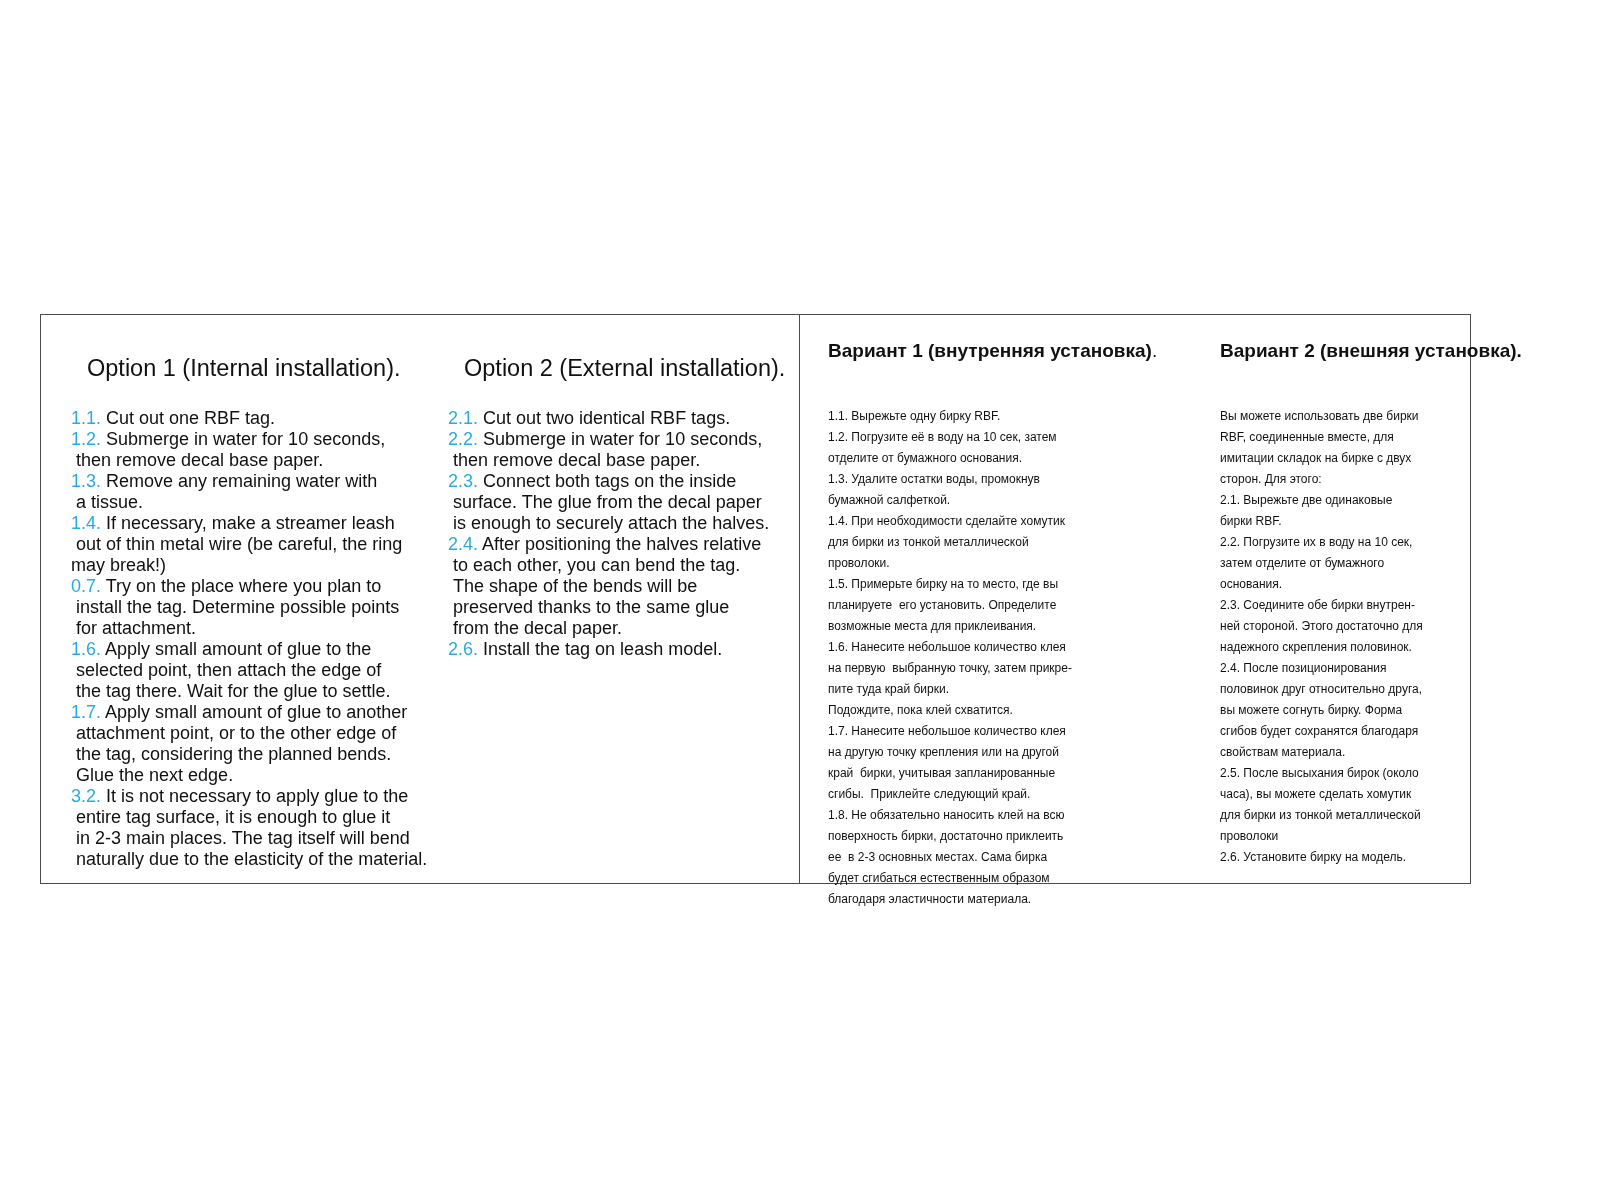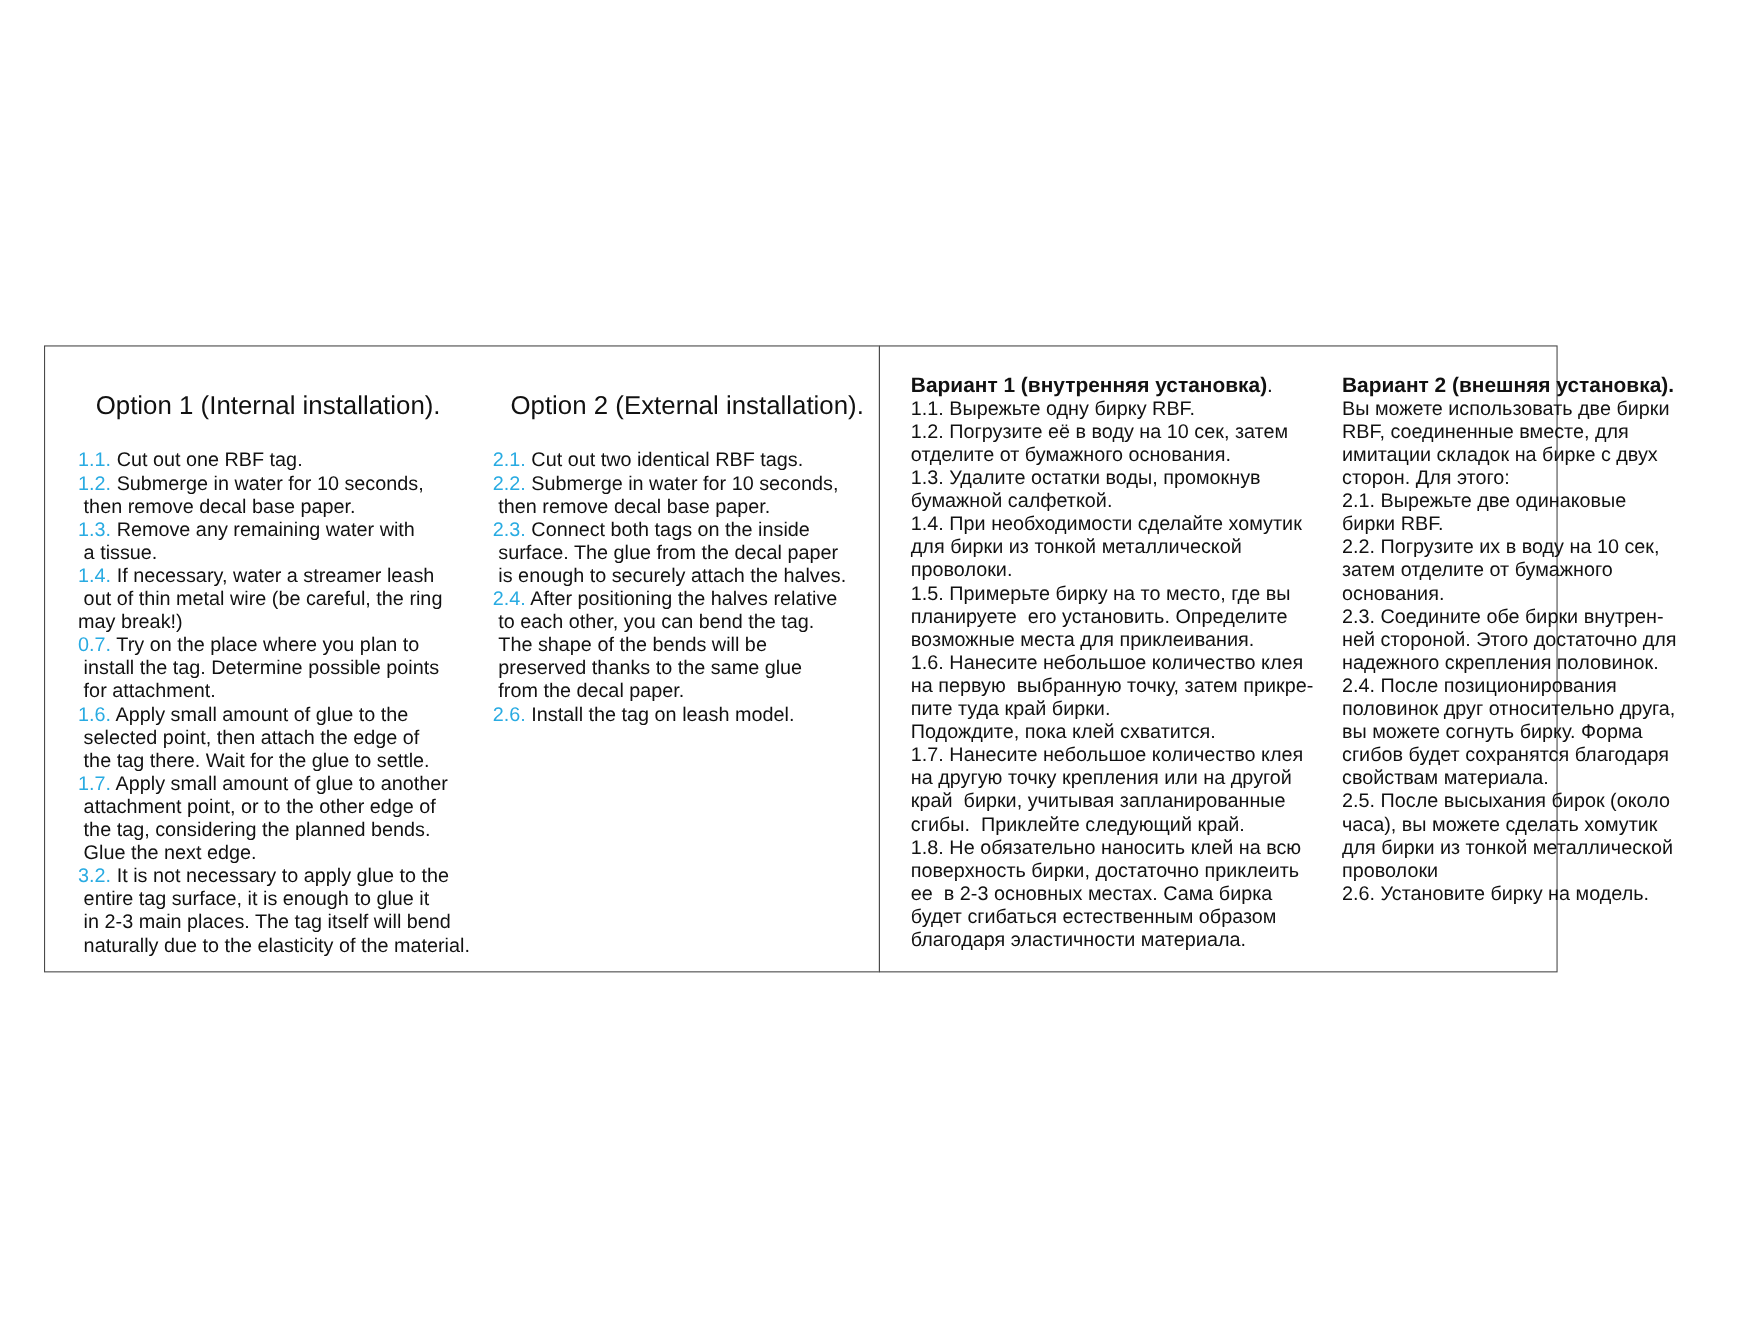--- a/index.html
+++ b/index.html
@@ -18,21 +18,21 @@
   }
   .box {
     position: absolute;
     top: 314px;
     height: 570px;
     border: 1px solid var(--border, #4a4a4a);
     background: #ffffff;
     box-sizing: border-box;
   }
   .box.en { left: 40px;  width: 760px; }
-  .box.ru { left: 799px; width: 617px; }
+  .box.ru { left: 799px; width: 672px; }
 
   .col { position: absolute; }
 
   
   .eng-col-1 { left: 30px;  top: 22px; width: 390px; }
   .eng-col-2 { left: 407px; top: 22px; width: 370px; }
   .eng-heading {
     margin: 16px;
     font-size: 23.5px;
     font-weight: 400;
@@ -56,40 +56,41 @@
   .rus-col-2 { left: 420px; top: 25px; width: 360px; }
   .rus-heading {
     margin: 0;
     font-size: 19px;
     font-weight: 700;
     line-height: 21px;
     white-space: nowrap;
   }
   .rus-heading .dot { font-weight: 400; }
   .rus-body {
-    font-size: 18px;
+    font-size: 12px;
     line-height: 21px;
     white-space: pre-wrap;
+    margin-top: 45px;
   }
 </style>
 </head>
 <body>
 
 <div class="canvas" style="--accent: #29abe2; --text: #111111; --border: #4a4a4a; --bg: #ffffff;">
 
   <section class="box en">
     <div class="col eng-col-1">
       <h2 class="eng-heading">Option 1 (Internal installation).</h2>
       <div class="steps">
           <p class="step"><span class="step-num">1.1.</span><span class="step-text"> Cut out one RBF tag.</span></p>
           <p class="step"><span class="step-num">1.2.</span><span class="step-text"> Submerge in water for 10 seconds,
  then remove decal base paper.</span></p>
           <p class="step"><span class="step-num">1.3.</span><span class="step-text"> Remove any remaining water with
  a tissue.</span></p>
-          <p class="step"><span class="step-num">1.4.</span><span class="step-text"> If necessary, water a streamer leash
+          <p class="step"><span class="step-num">1.4.</span><span class="step-text"> If necessary, make a streamer leash
  out of thin metal wire (be careful, the ring
 may break!)</span></p>
           <p class="step"><span class="step-num">0.7.</span><span class="step-text"> Try on the place where you plan to
  install the tag. Determine possible points
  for attachment.</span></p>
           <p class="step"><span class="step-num">1.6.</span><span class="step-text"> Apply small amount of glue to the
  selected point, then attach the edge of
  the tag there. Wait for the glue to settle.</span></p>
           <p class="step"><span class="step-num">1.7.</span><span class="step-text"> Apply small amount of glue to another
  attachment point, or to the other edge of

